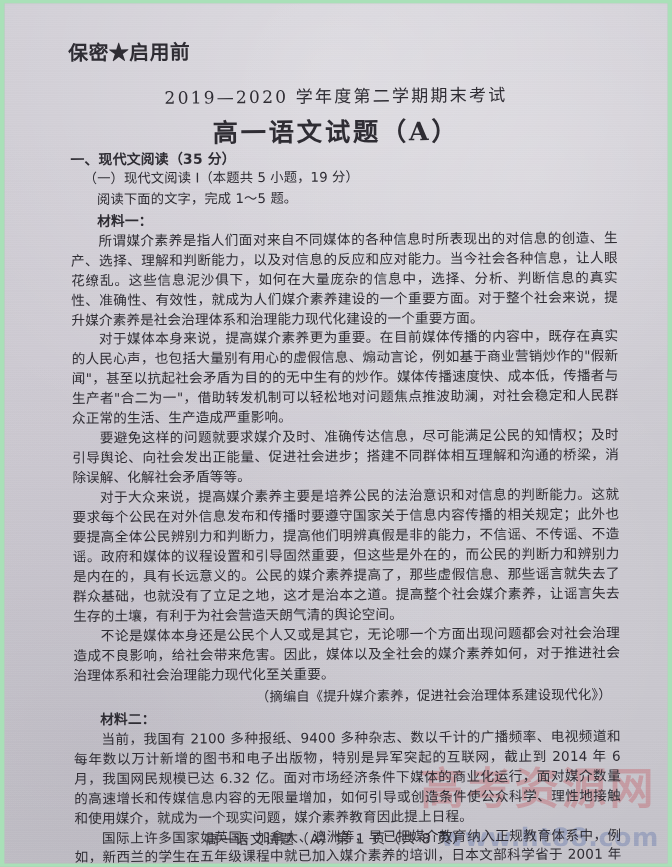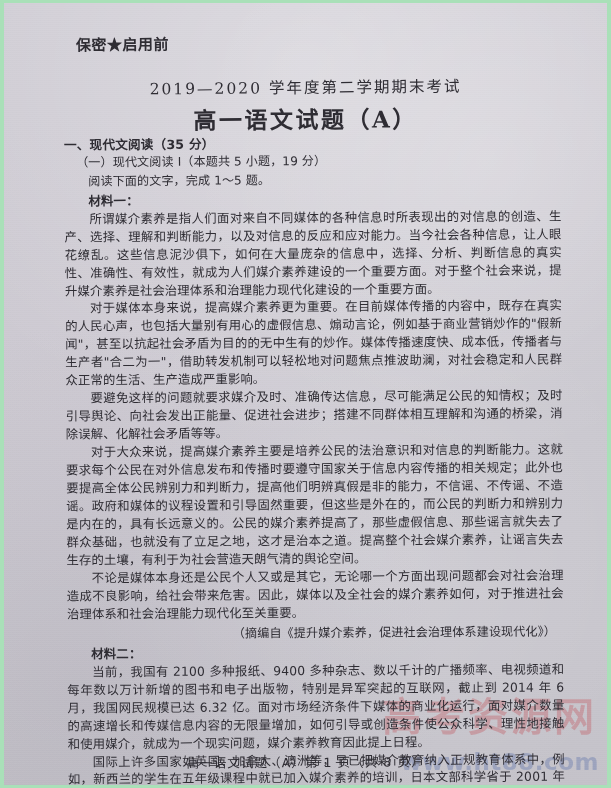--- a/index.html
+++ b/index.html
@@ -46,23 +46,23 @@
 
   .ink {
     color: #2e2c33;
     position: relative;
     z-index: 3;
   }
 
   
   #secrecy {
     position: absolute;
-    left: 72px;
+    left: 58px;
     top: 30px;
-    font-size: 15px;
+    font-size: 18px;
     font-weight: bold;
     letter-spacing: 0.5px;
     font-family: Liberation Serif, serif;
     transform: rotate(-0.6deg);
     z-index: 3;
   }
 
   
   #exam-line {
     position: absolute;

